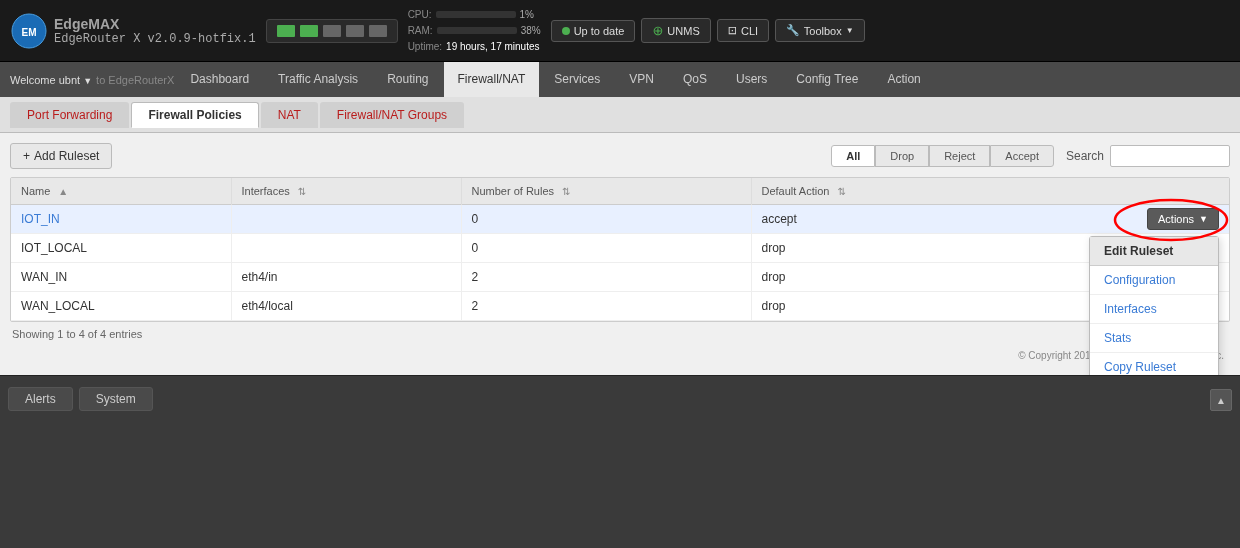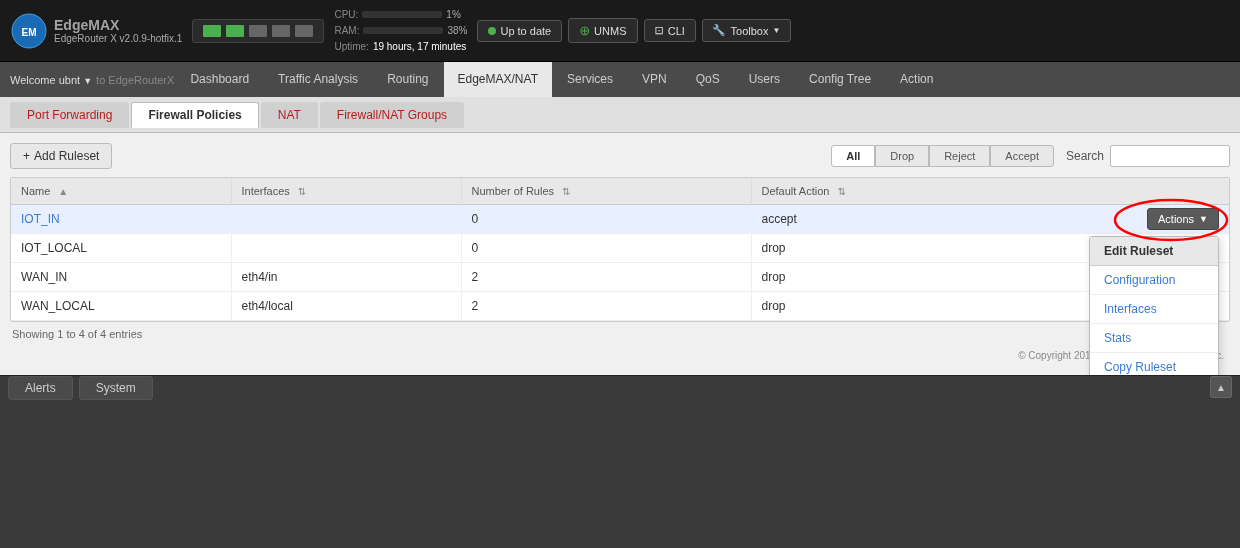--- a/index.html
+++ b/index.html
@@ -3,21 +3,21 @@
   <meta charset="utf-8">
   <style>
     * { box-sizing: border-box; margin: 0; padding: 0; }
     body { font-family: Arial, Helvetica, sans-serif; font-size: 12px; background: #3a3a3a; color: #333; width: 1240px; height: 548px; overflow: hidden; }
 
     
     .header { background: #1a1a1a; height: 62px; display: flex; align-items: center; padding: 0 10px; gap: 10px; border-bottom: 1px solid #000; }
     .logo-area { display: flex; align-items: center; gap: 6px; min-width: 140px; }
     .logo-icon { width: 38px; height: 38px; }
     .logo-text { color: #a3a3a3; font-size: 14px; font-weight: bold; }
-    .logo-sub { color: #aaa; font-size: 10px; }
+    .logo-sub { color: #aaa; font-size: 12px; font-family: Liberation Mono, monospace; }
     .sys-stats { color: #aaa; font-size: 10px; line-height: 1.6; }
     .sys-stats .label { color: #888; }
     .progress-bar { display: inline-block; width: 80px; height: 7px; background: #333; border-radius: 2px; vertical-align: middle; position: relative; overflow: hidden; }
     .progress-fill { height: 100%; background: #4caf50; border-radius: 2px; }
     .stat-row { display: flex; align-items: center; gap: 4px; }
     .header-buttons { display: flex; gap: 6px; align-items: center; }
     .hdr-btn { background: #2a2a2a; border: 1px solid #555; color: #ddd; padding: 4px 10px; border-radius: 3px; font-size: 11px; cursor: pointer; display: flex; align-items: center; gap: 4px; white-space: nowrap; }
     .hdr-btn .dot { width: 8px; height: 8px; background: #4caf50; border-radius: 50%; display: inline-block; }
     .hdr-btn .plus { color: #4caf50; font-size: 13px; }
 
@@ -61,21 +61,21 @@
     .footer-info { font-size: 11px; color: #666; padding: 6px 2px; }
     .actions-btn { background: #5a5a5a; border: 1px solid #444; color: #fff; padding: 4px 10px; font-size: 11px; cursor: pointer; border-radius: 3px; display: inline-flex; align-items: center; gap: 5px; }
     .actions-btn .caret { font-size: 9px; }
     .dropdown-menu { position: absolute; right: 0; top: 28px; background: #fff; border: 1px solid #bbb; border-radius: 3px; box-shadow: 2px 2px 8px rgba(0,0,0,0.15); z-index: 100; min-width: 130px; }
     .dropdown-menu .menu-item { padding: 7px 14px; font-size: 12px; color: #3a7bd5; cursor: pointer; border-bottom: 1px solid #eee; }
     .dropdown-menu .menu-item:last-child { border-bottom: none; }
     .dropdown-menu .menu-item.top { background: #e8e8e8; color: #333; font-weight: bold; border-bottom: 1px solid #ccc; }
     .page-wrap { background: #f0f0f0; padding: 10px; flex: 1; overflow: auto; }
 
     
-    .bottom-bar { background: #3a3a3a; height: 36px; display: flex; align-items: flex-start; padding: 0 8px; gap: 6px; border-top: 1px solid #222; }
+    .bottom-bar { background: #3a3a3a; height: 36px; display: flex; align-items: flex-end; padding: 0 8px; gap: 6px; border-top: 1px solid #222; }
     .bottom-tab { background: #4a4a4a; border: 1px solid #555; color: #ccc; padding: 4px 16px; font-size: 12px; cursor: pointer; border-radius: 3px; }
     .scroll-up { margin-left: auto; background: #555; border: 1px solid #666; color: #ccc; width: 22px; height: 22px; display: flex; align-items: center; justify-content: center; cursor: pointer; border-radius: 2px; font-size: 10px; }
 
     
     .copyright { text-align: right; font-size: 10px; color: #888; padding: 4px 6px; background: #f0f0f0; }
   </style>
 </head>
 <body>
 
 <div class="header">
@@ -148,21 +148,21 @@
     <div class="nav-tab">
         <span>Dashboard</span>
       </div>
     <div class="nav-tab">
         <span>Traffic Analysis</span>
       </div>
     <div class="nav-tab">
         <span>Routing</span>
       </div>
     <div class="nav-tab active">
-        <span>EdgeMAX/NAT</span>
+        <span>Firewall/NAT</span>
       </div>
     <div class="nav-tab">
         <span>Services</span>
       </div>
     <div class="nav-tab">
         <span>VPN</span>
       </div>
     <div class="nav-tab">
         <span>QoS</span>
       </div>

